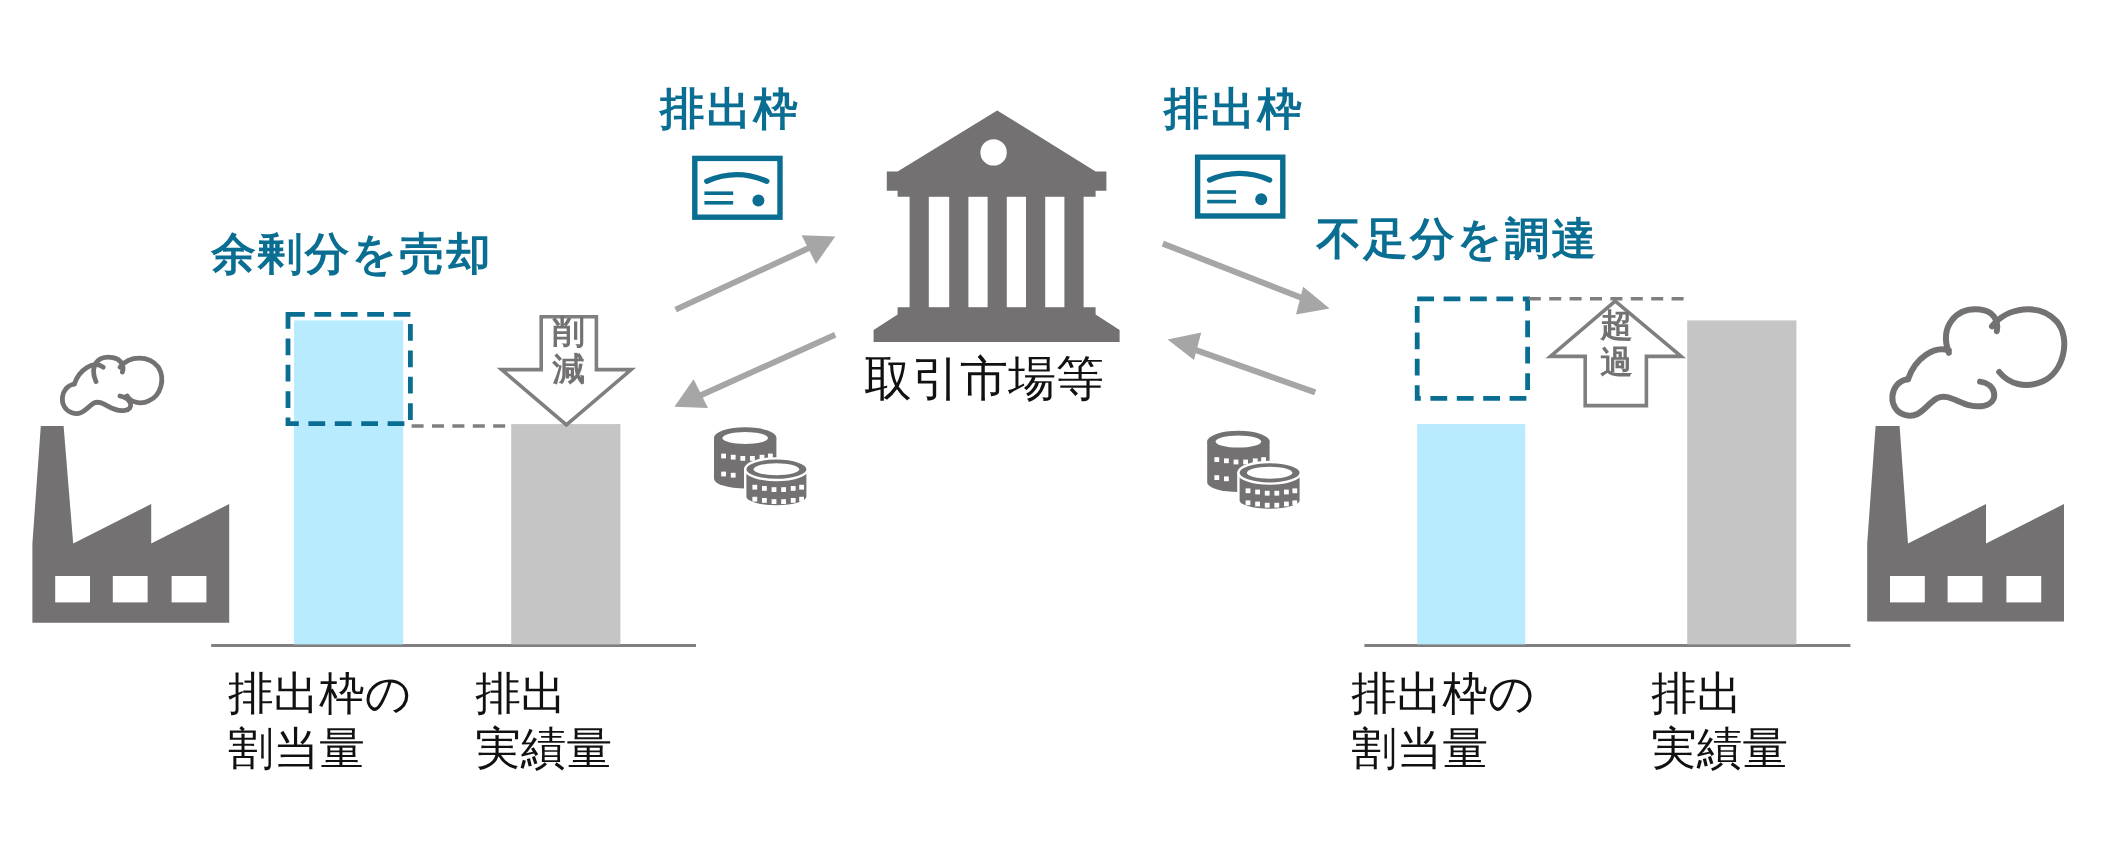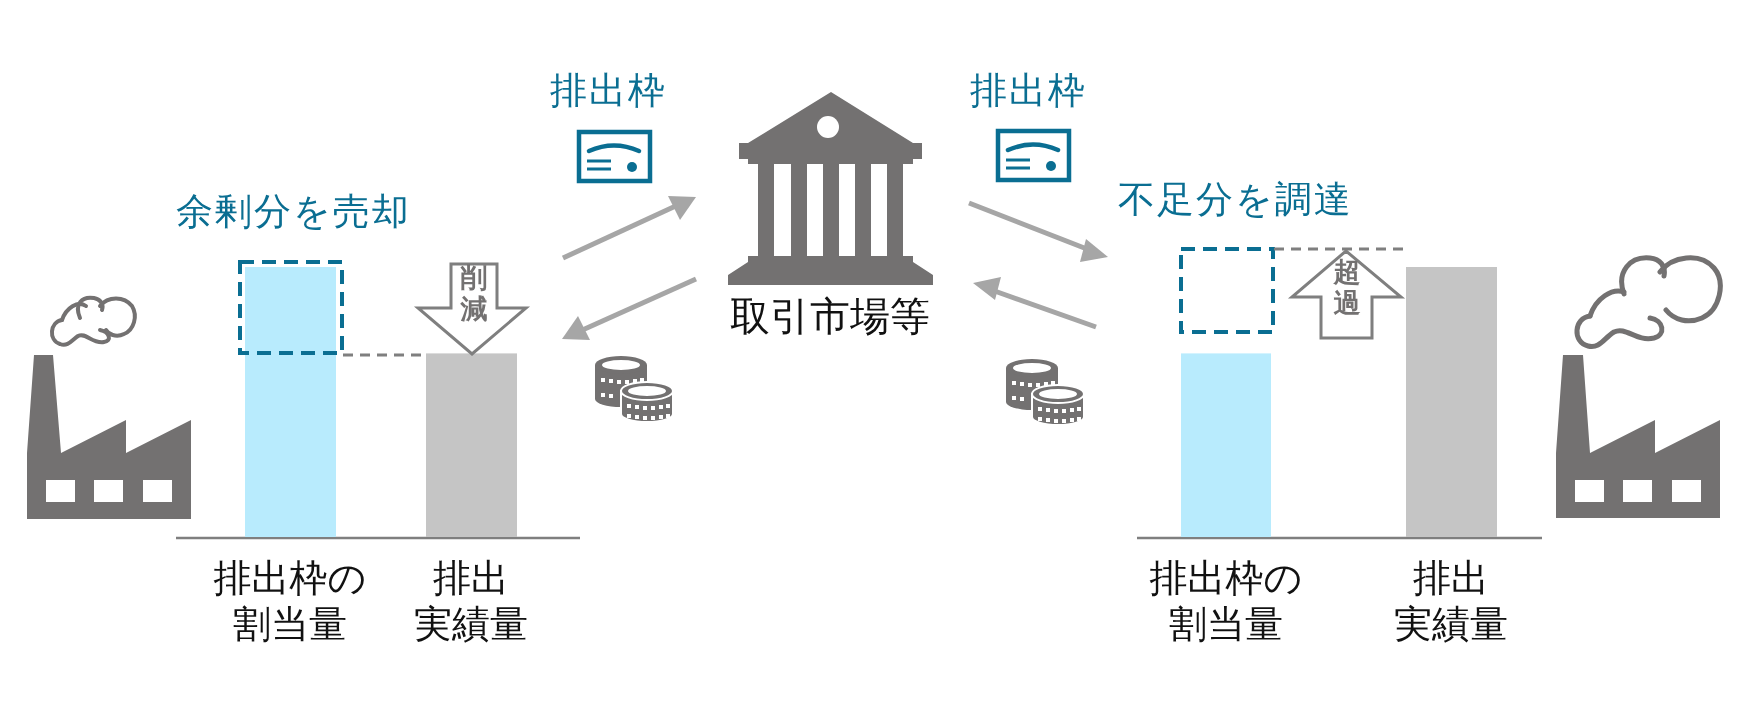--- a/index.html
+++ b/index.html
@@ -1,22 +1,22 @@
 <!DOCTYPE html>
 <html><head>
 <meta charset="utf-8">
 <style>
   html, body { margin: 0; padding: 0; background: #ffffff; }
   body { width: 1755px; height: 704px; overflow: hidden; position: relative;
          font-family: "DejaVu Sans", "Liberation Sans", sans-serif; }
   #stage { position: absolute; left: 0; top: 0; width: 1755px; height: 704px; }
-  .title-teal { position: absolute; color: #0A6E92; font-weight: normal; font-size: 37px;
+  .title-teal { position: absolute; color: #0A6E92; font-weight: bold; font-size: 37px;
                 line-height: 1; white-space: nowrap; letter-spacing: 2px; }
   .label-black { position: absolute; color: #111111; font-size: 38px; line-height: 1.2;
-                 white-space: nowrap; text-align: center; }
+                 white-space: nowrap; text-align: left; }
   .arrow-text { position: absolute; color: #737171; font-weight: bold; font-size: 27px;
                 line-height: 1.15; text-align: center; width: 40px; }
 </style>
 </head>
 <body>
 
 <svg id="stage" width="1755" height="704" viewBox="0 0 1755 704" xmlns="http://www.w3.org/2000/svg">
 
   <g fill="#737171">
     <path d="M27,519 L27,453 L34,355 L53,355 L61,453 L126,420 L126,453 L191,420 L191,519 Z"></path>
@@ -178,21 +178,21 @@
     <path d="M1590,316 C1574,318 1572,342 1588,346 C1600,349 1604,338 1614,332 C1626,326 1636,342 1654,338 C1666,335 1664,320 1650,318"></path>
     <path d="M1590,316 C1596,298 1612,288 1624,292"></path>
     <path d="M1624,294 C1616,272 1630,256 1650,258 C1660,259 1666,266 1664,276"></path>
     <path d="M1660,272 C1672,256 1700,252 1714,268 C1726,282 1720,310 1702,318 C1688,324 1674,320 1666,310"></path>
   </g>
 </svg>
 
 <div class="title-teal" style="left:176px; top:193px;">余剰分を売却</div>
 <div class="title-teal" style="left:550px; top:72px;">排出枠</div>
 <div class="title-teal" style="left:970px; top:72px;">排出枠</div>
-<div class="title-teal" style="left:1097px; top:181px;margin-left:21px;">不足分を調達</div>
+<div class="title-teal" style="left:1097px; top:181px;">不足分を調達</div>
 
 <div class="label-black" style="left:720px; top:292px; width:220px; font-size:40px;">取引市場等</div>
 
 <div class="arrow-text" style="left:454px; top:262px;">
   <div>削</div>
   <div>減</div>
 </div>
 <div class="arrow-text" style="left:1327px; top:256px;">
   <div>超</div>
   <div>過</div>

